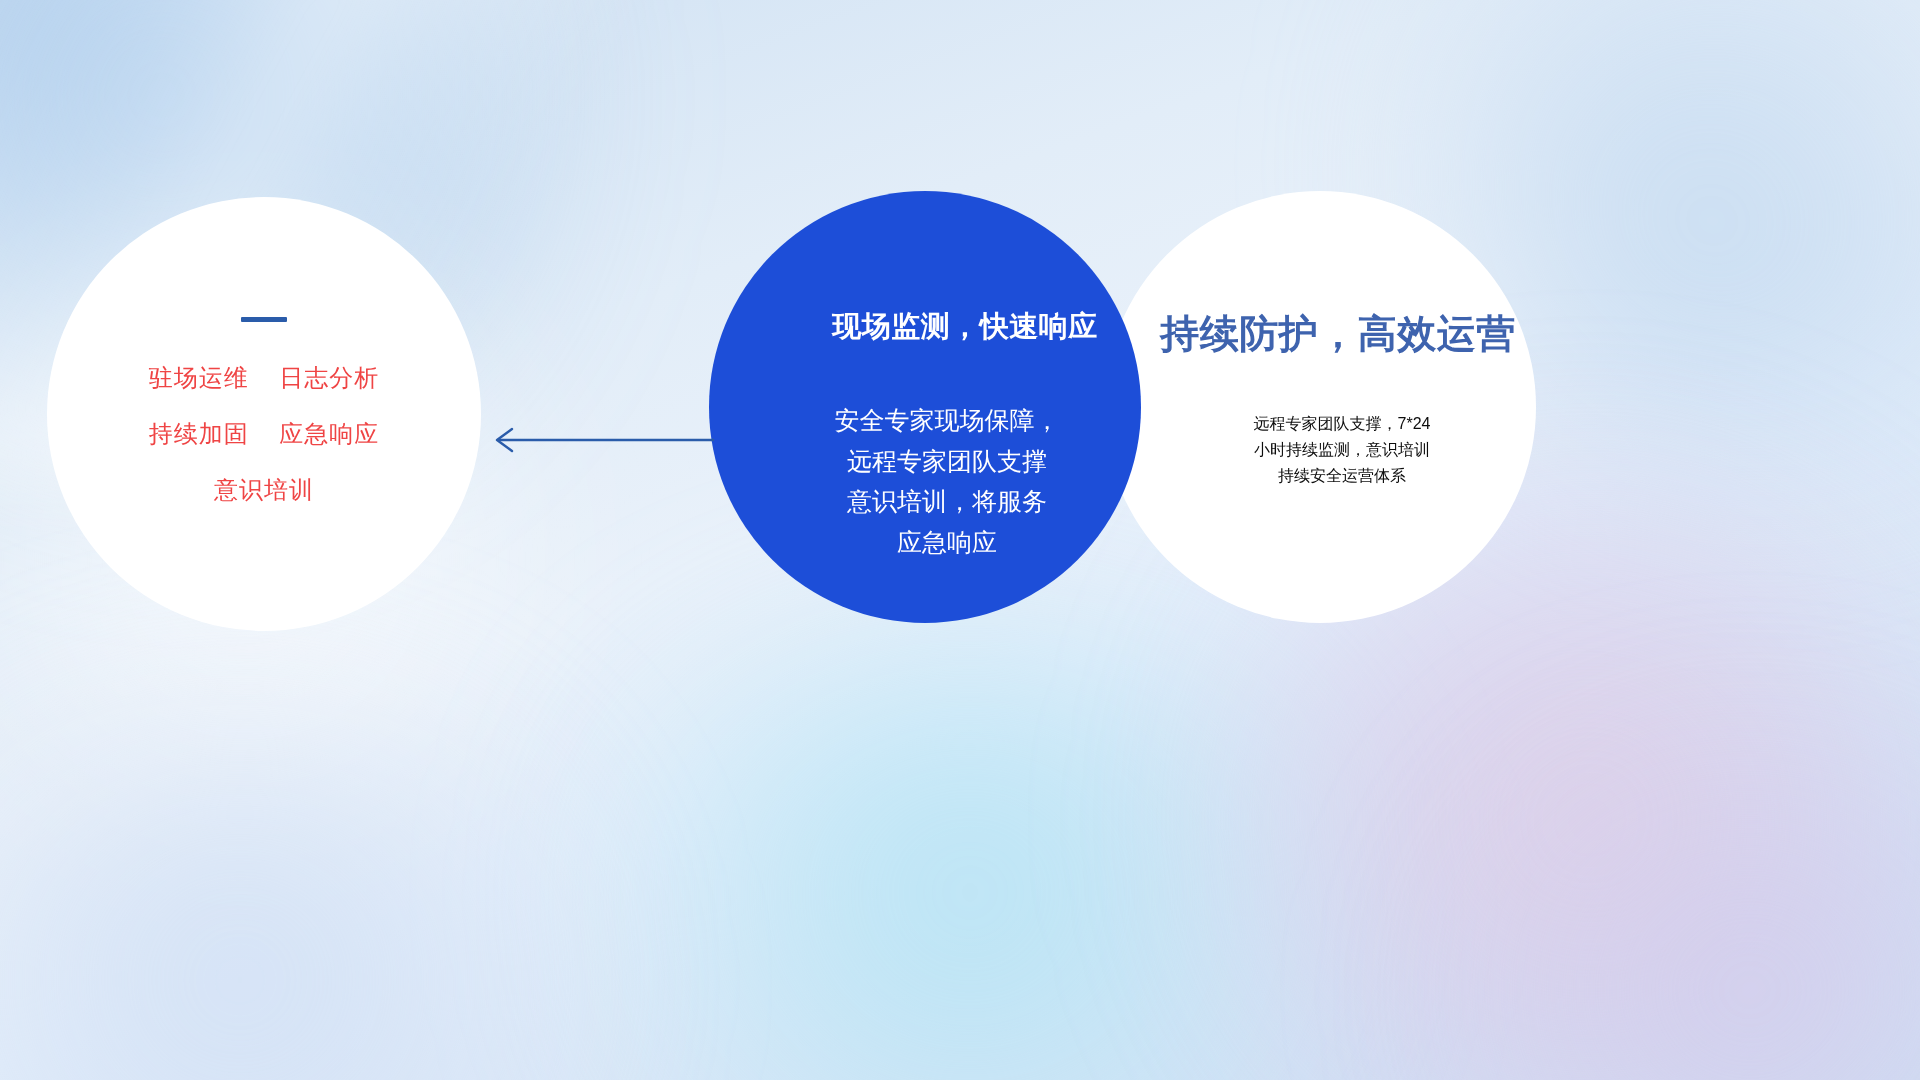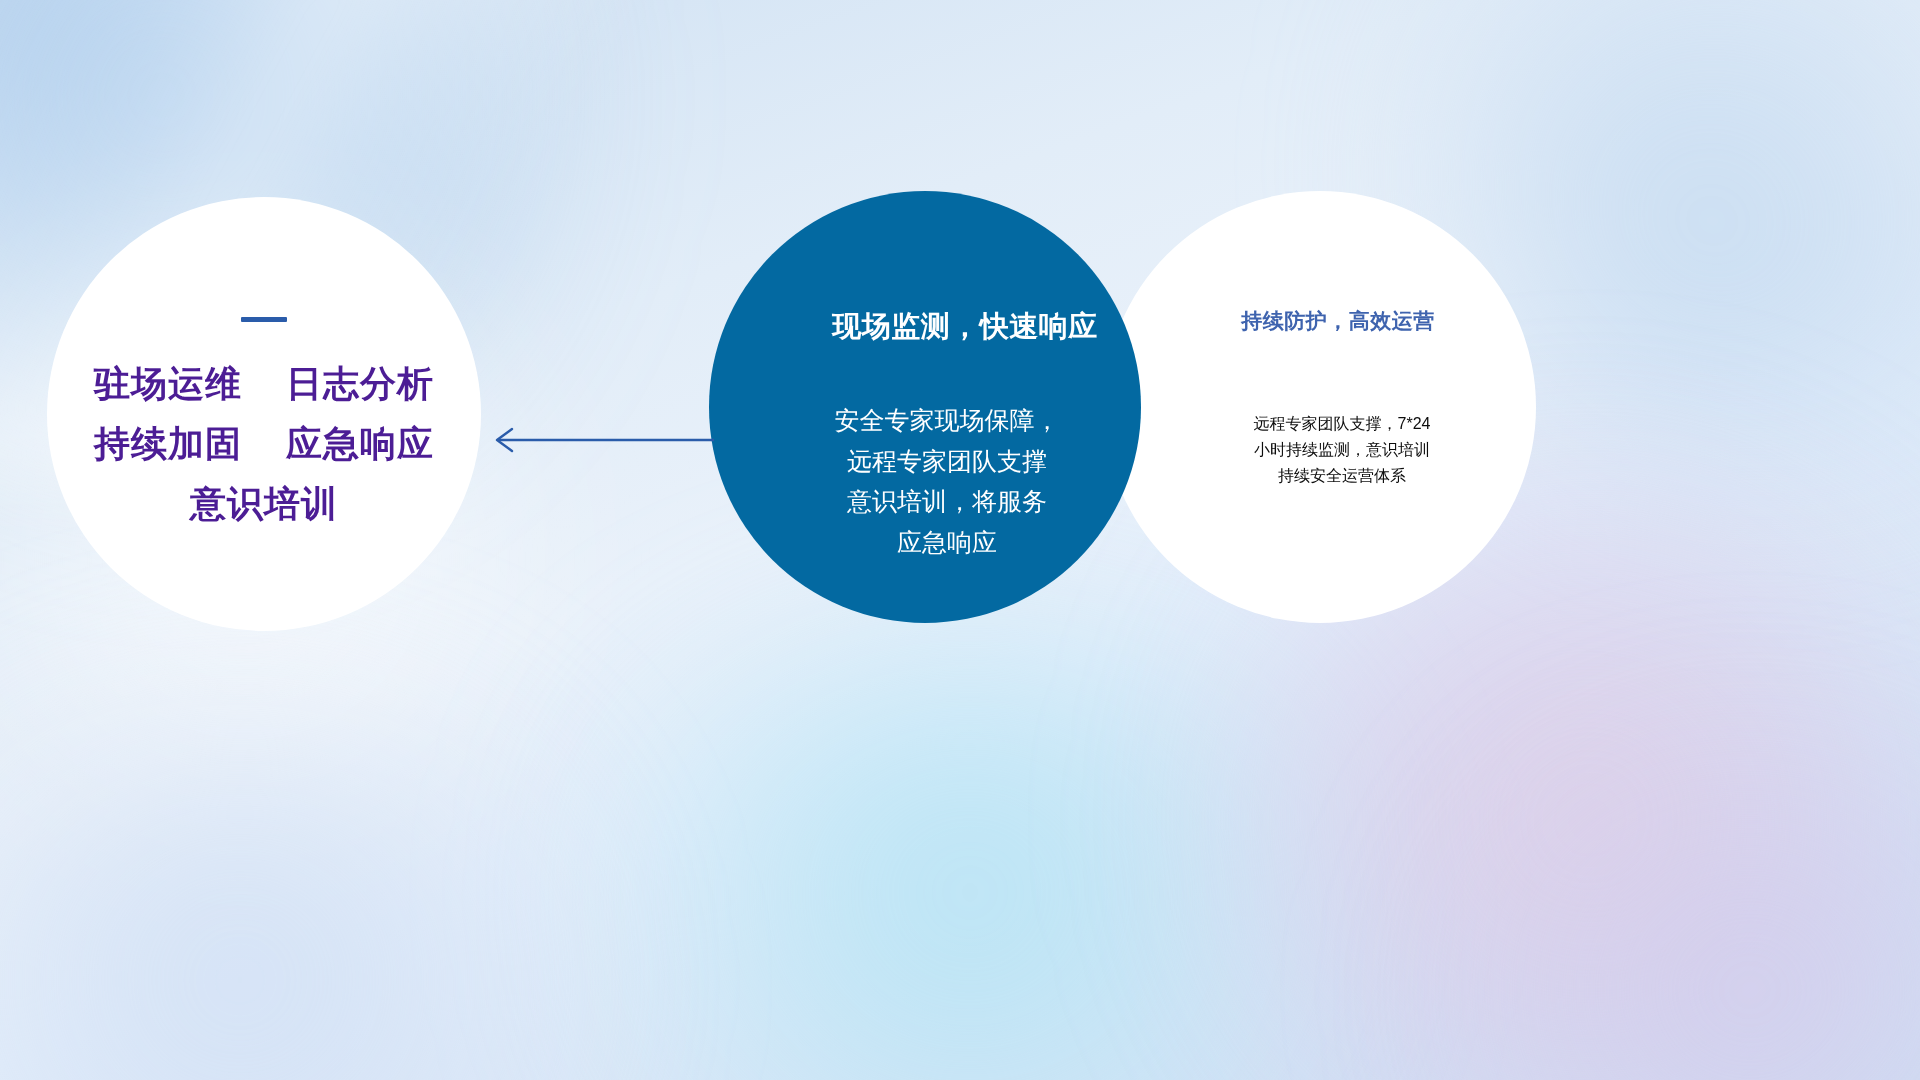--- a/index.html
+++ b/index.html
@@ -127,28 +127,28 @@
     text-align: center;
   }
   .divider {
     width: 46px;
     height: 5px;
     background: #2a5caa;
     margin: 0 auto 44px auto;
     border-radius: 1px;
   }
   .left-line {
-    color: #4c1d95;
-    font-weight: bold;
-    font-size: 36px;
+    color: #ef4444;
+    font-weight: normal;
+    font-size: 24px;
     line-height: 1.0;
     letter-spacing: 1px;
     white-space: pre;
   }
-  .left-line + .left-line { margin-top: 24px; }
+  .left-line + .left-line { margin-top: 32px; }
   .left-line.last { }
 
   
   .mid-inner {
     position: absolute;
     left: 0;
     top: 0;
     width: 432px;
     height: 432px;
   }
@@ -185,21 +185,21 @@
     height: 432px;
   }
   .right-title {
     position: absolute;
     left: 0;
     top: 116px;
     width: 432px;
     text-align: center;
     color: #3e63ae;
     font-weight: bold;
-    font-size: 21px;
+    font-size: 39px;
     letter-spacing: 0.5px;
     white-space: nowrap;
     transform: translateX(18px);
   }
   .right-body {
     position: absolute;
     left: 20px;
     top: 220px;
     width: 412px;
     color: #0d0d0d;
@@ -238,21 +238,21 @@
     <div class="right-inner">
       <div class="right-title" style="color: rgb(62, 99, 174);">持续防护，高效运营</div>
       <div class="right-body">
         <div>远程专家团队支撑，7*24</div>
         <div>小时持续监测，意识培训</div>
         <div>持续安全运营体系</div>
       </div>
     </div>
   </div>
 
-  <div class="circle" id="circle-mid" style="background: #0369a1;">
+  <div class="circle" id="circle-mid" style="background: #1d4ed8;">
     <div class="mid-inner">
       <div class="mid-title">现场监测，快速响应</div>
       <div class="mid-body">
         <div>安全专家现场保障，</div>
         <div>远程专家团队支撑</div>
         <div>意识培训，将服务</div>
         <div>应急响应</div>
       </div>
     </div>
   </div>

